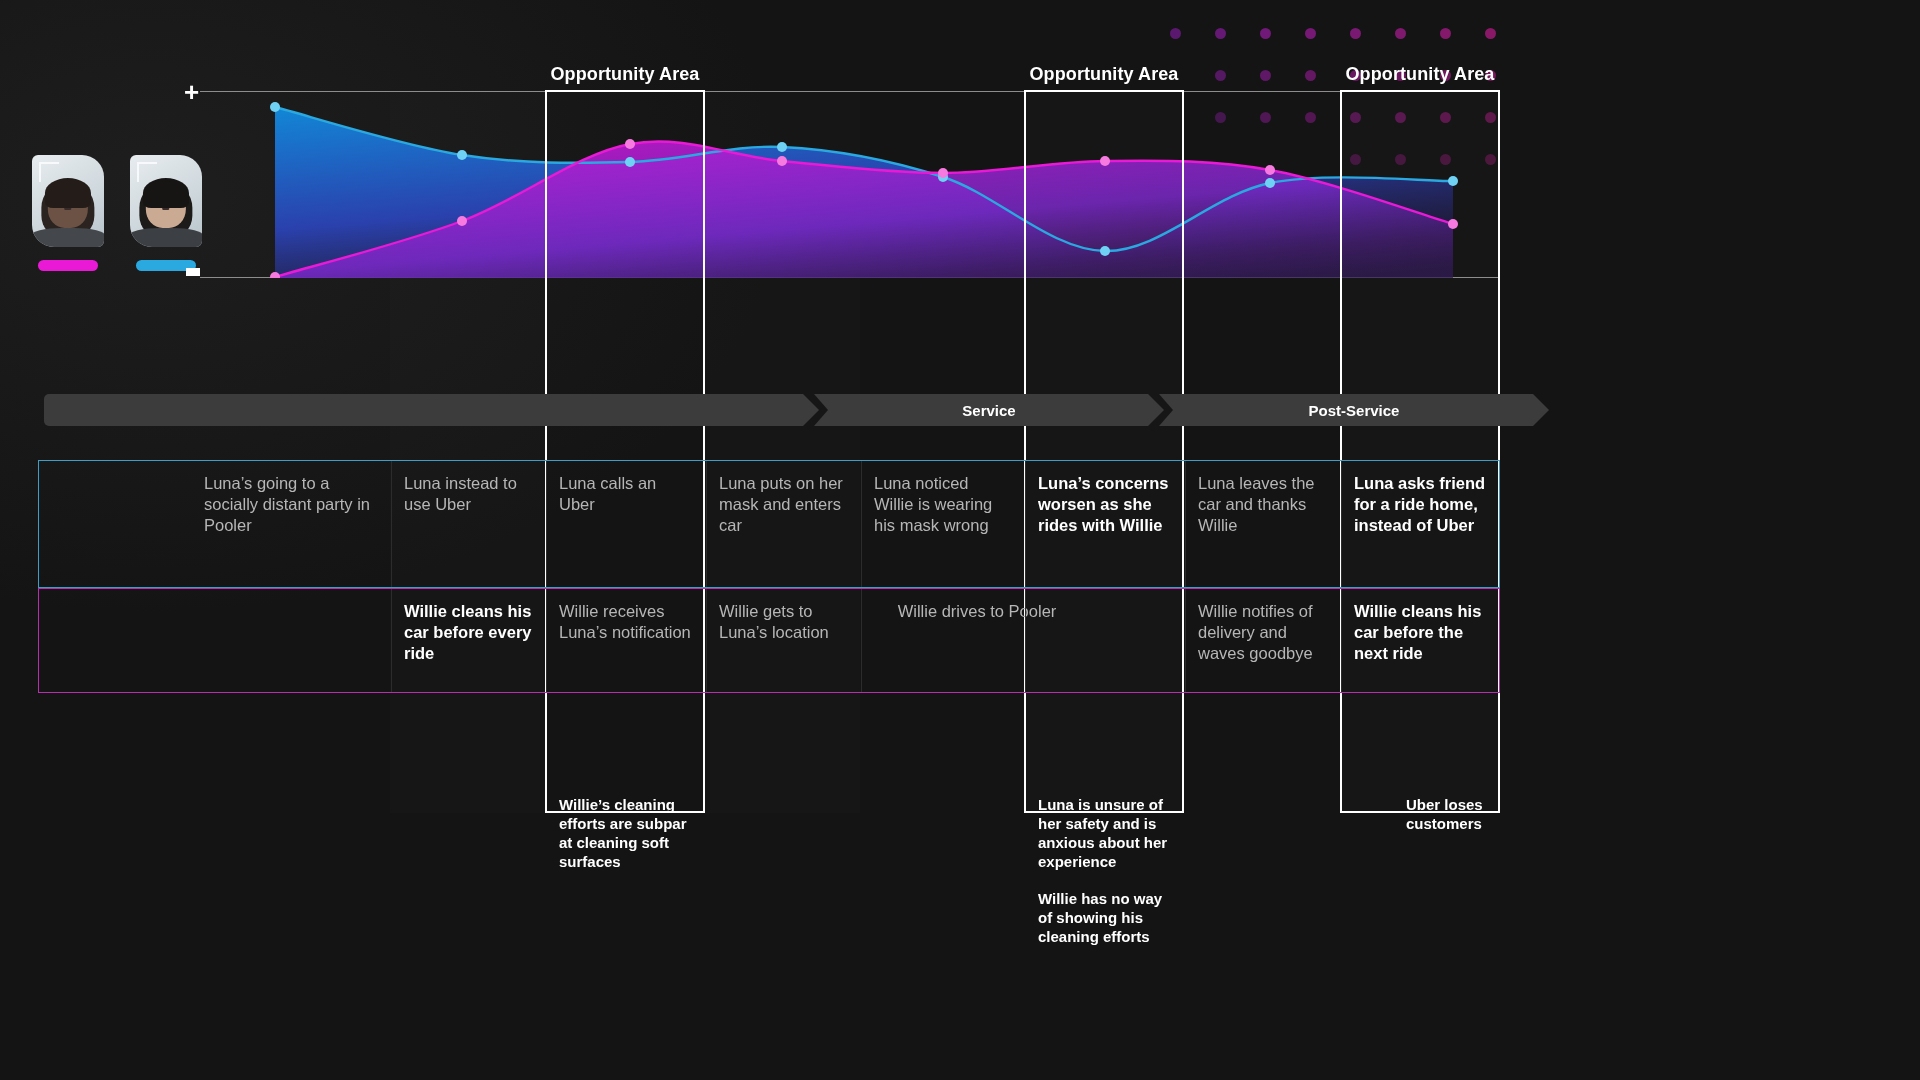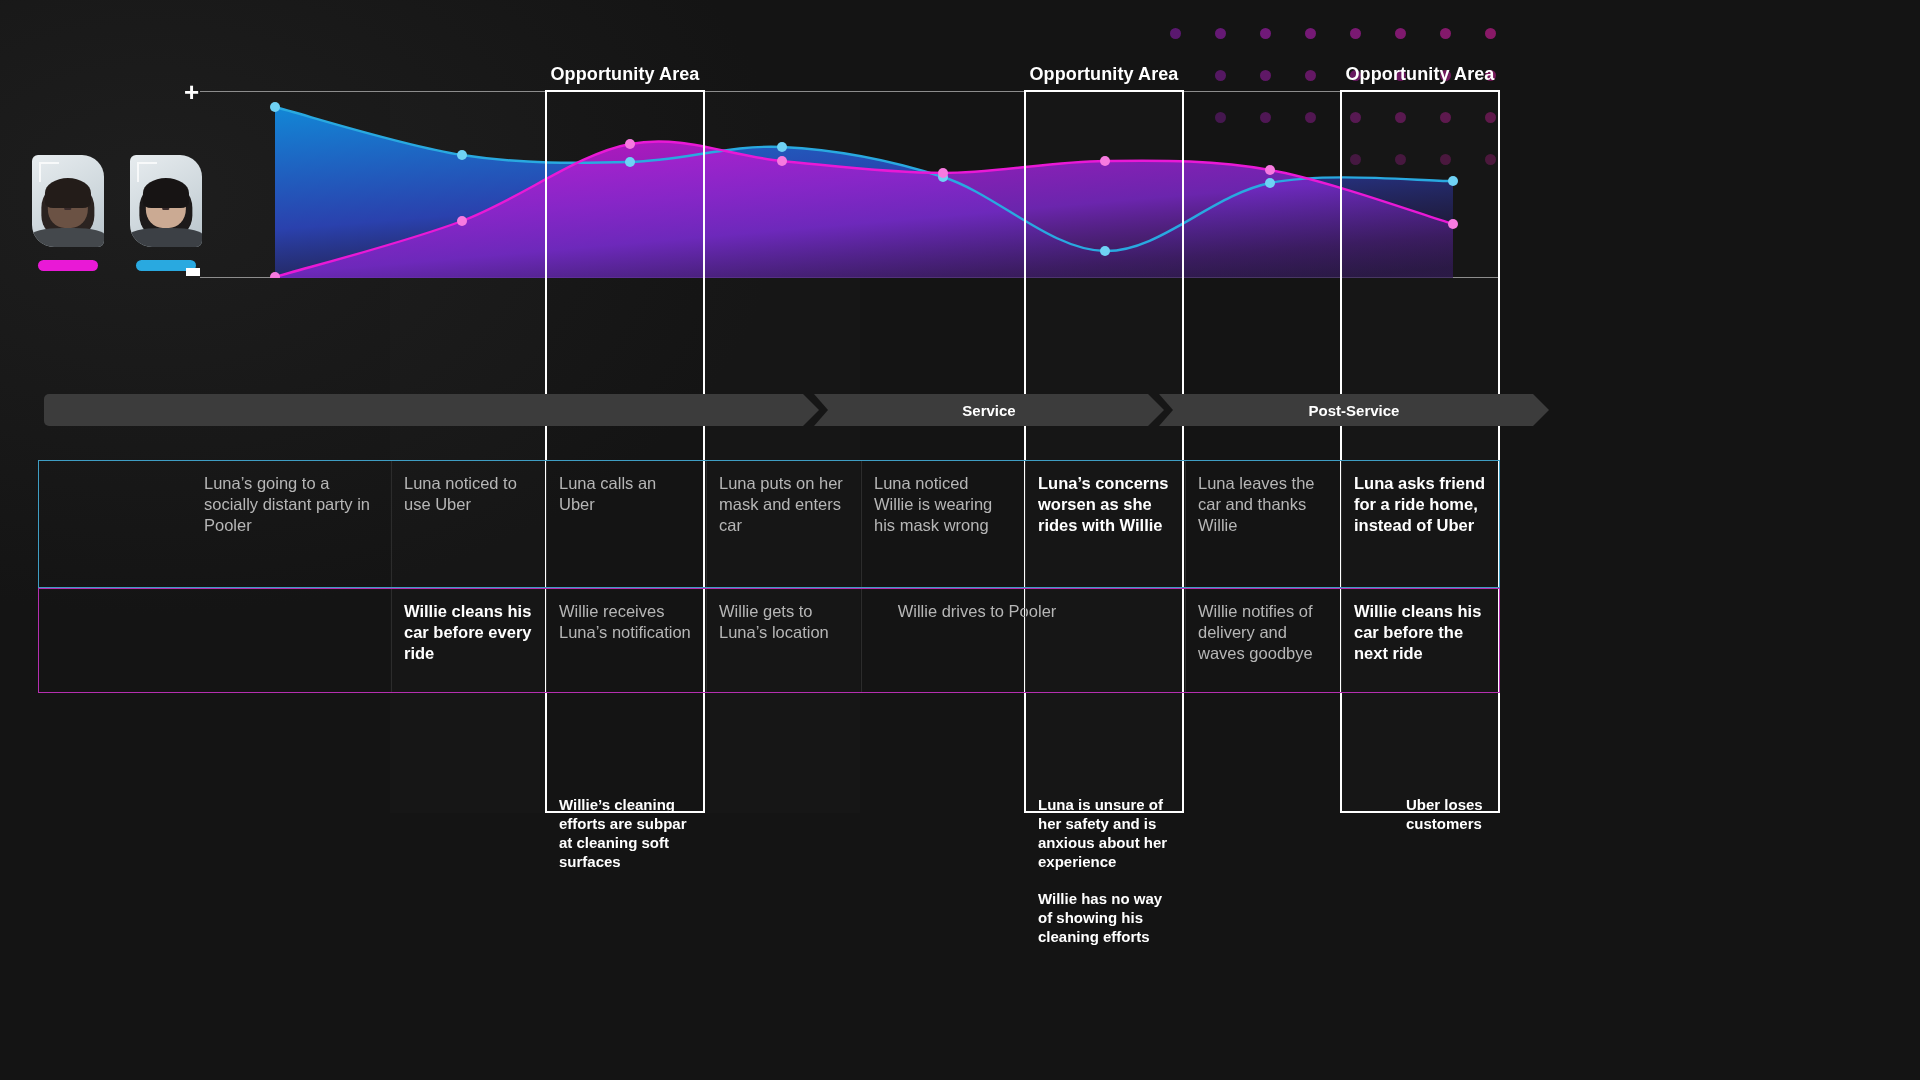--- a/index.html
+++ b/index.html
@@ -228,21 +228,21 @@
         <span class="seg-label">Service</span>
       </div>
       <div class="seg" style="left: 1115px; width: 390px; clip-path: polygon(0px 0px, calc(100% - 16px) 0px, 100% 50%, calc(100% - 16px) 100%, 0px 100%, 14px 50%);">
         <span class="seg-label">Post-Service</span>
       </div>
     </div>
 
   <div class="row row-luna">
     <div id="luna-cells">
         <div class="cell" style="left: 152px; width: 200px;">Luna’s going to a socially distant party in Pooler</div>
-        <div class="cell" style="left: 352px; width: 155px;">Luna noticed to use Uber</div>
+        <div class="cell" style="left: 352px; width: 155px;">Luna instead to use Uber</div>
         <div class="cell" style="left: 507px; width: 160px;">Luna calls an Uber</div>
         <div class="cell" style="left: 667px; width: 155px;">Luna puts on her mask and enters car</div>
         <div class="cell" style="left: 822px; width: 164px;">Luna noticed Willie is wearing his mask wrong</div>
         <div class="cell hl" style="left: 986px; width: 160px;">Luna’s concerns worsen as she rides with Willie</div>
         <div class="cell" style="left: 1146px; width: 156px;">Luna leaves the car and thanks Willie</div>
         <div class="cell hl" style="left: 1302px; width: 160px;">Luna asks friend for a ride home, instead of Uber</div>
         <div class="colsep" style="left: 352px; top: 0px; height: 100%;"></div>
         <div class="colsep" style="left: 507px; top: 0px; height: 100%;"></div>
         <div class="colsep" style="left: 667px; top: 0px; height: 100%;"></div>
         <div class="colsep" style="left: 822px; top: 0px; height: 100%;"></div>

